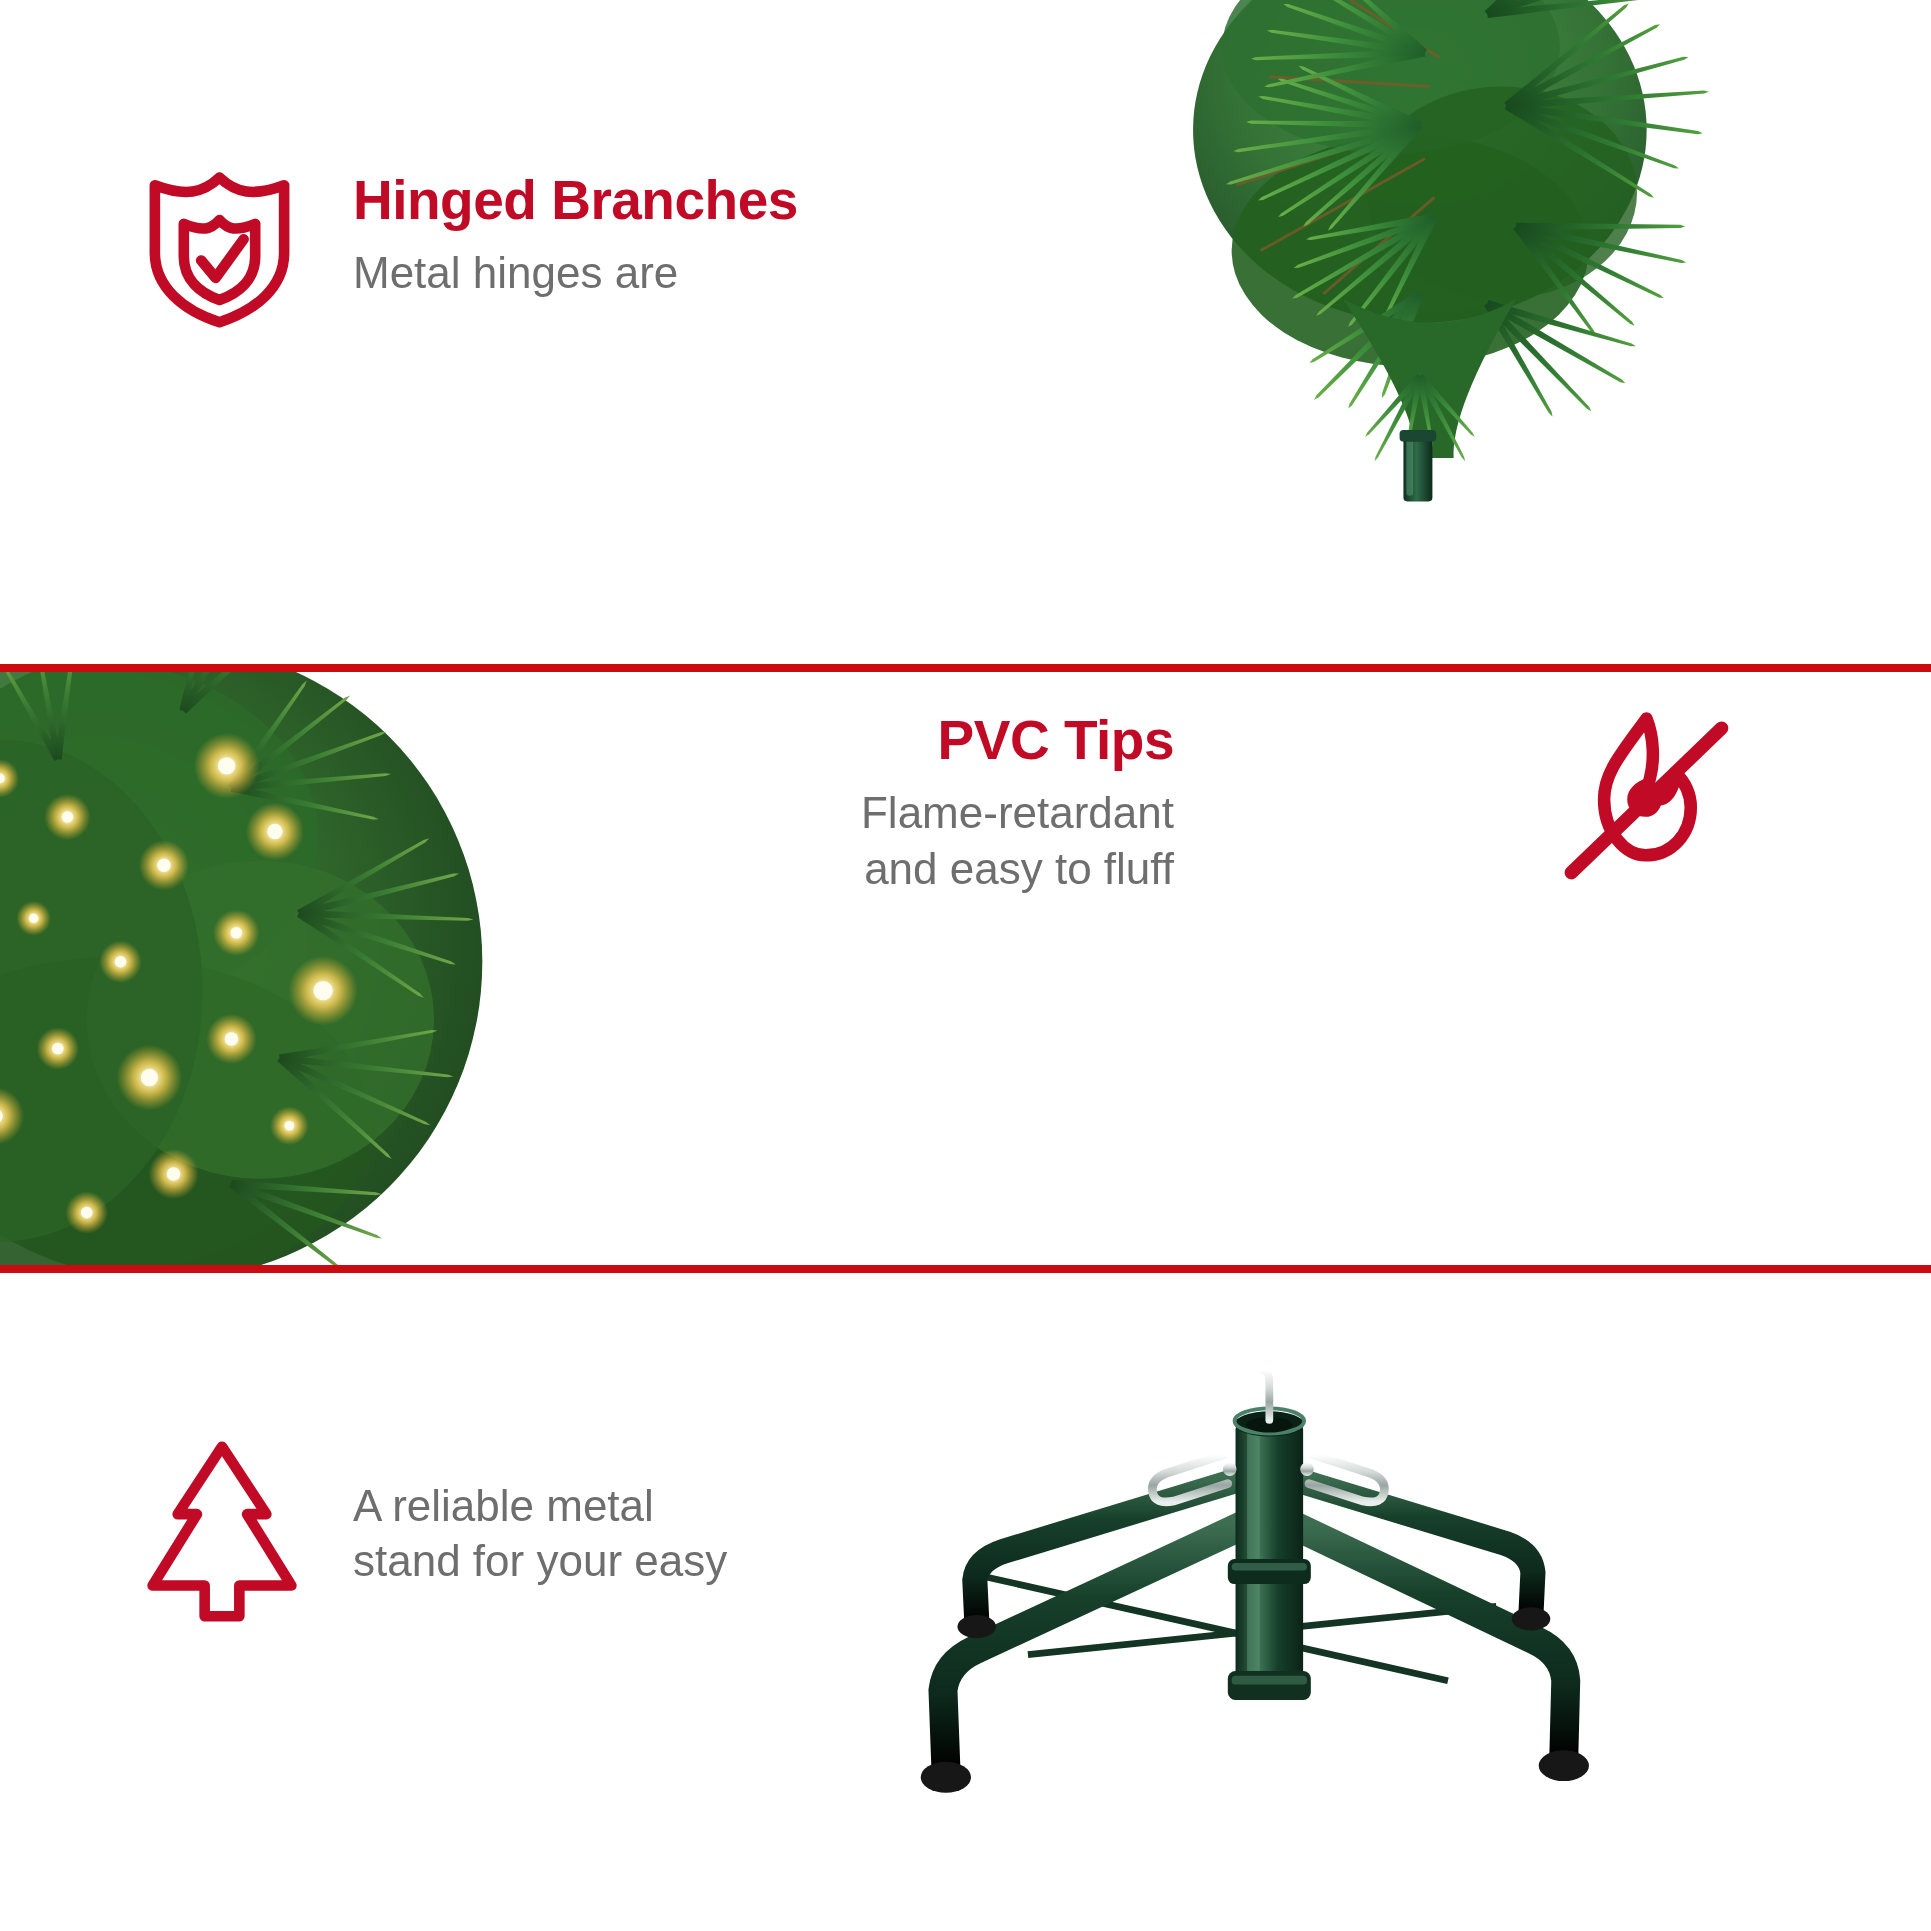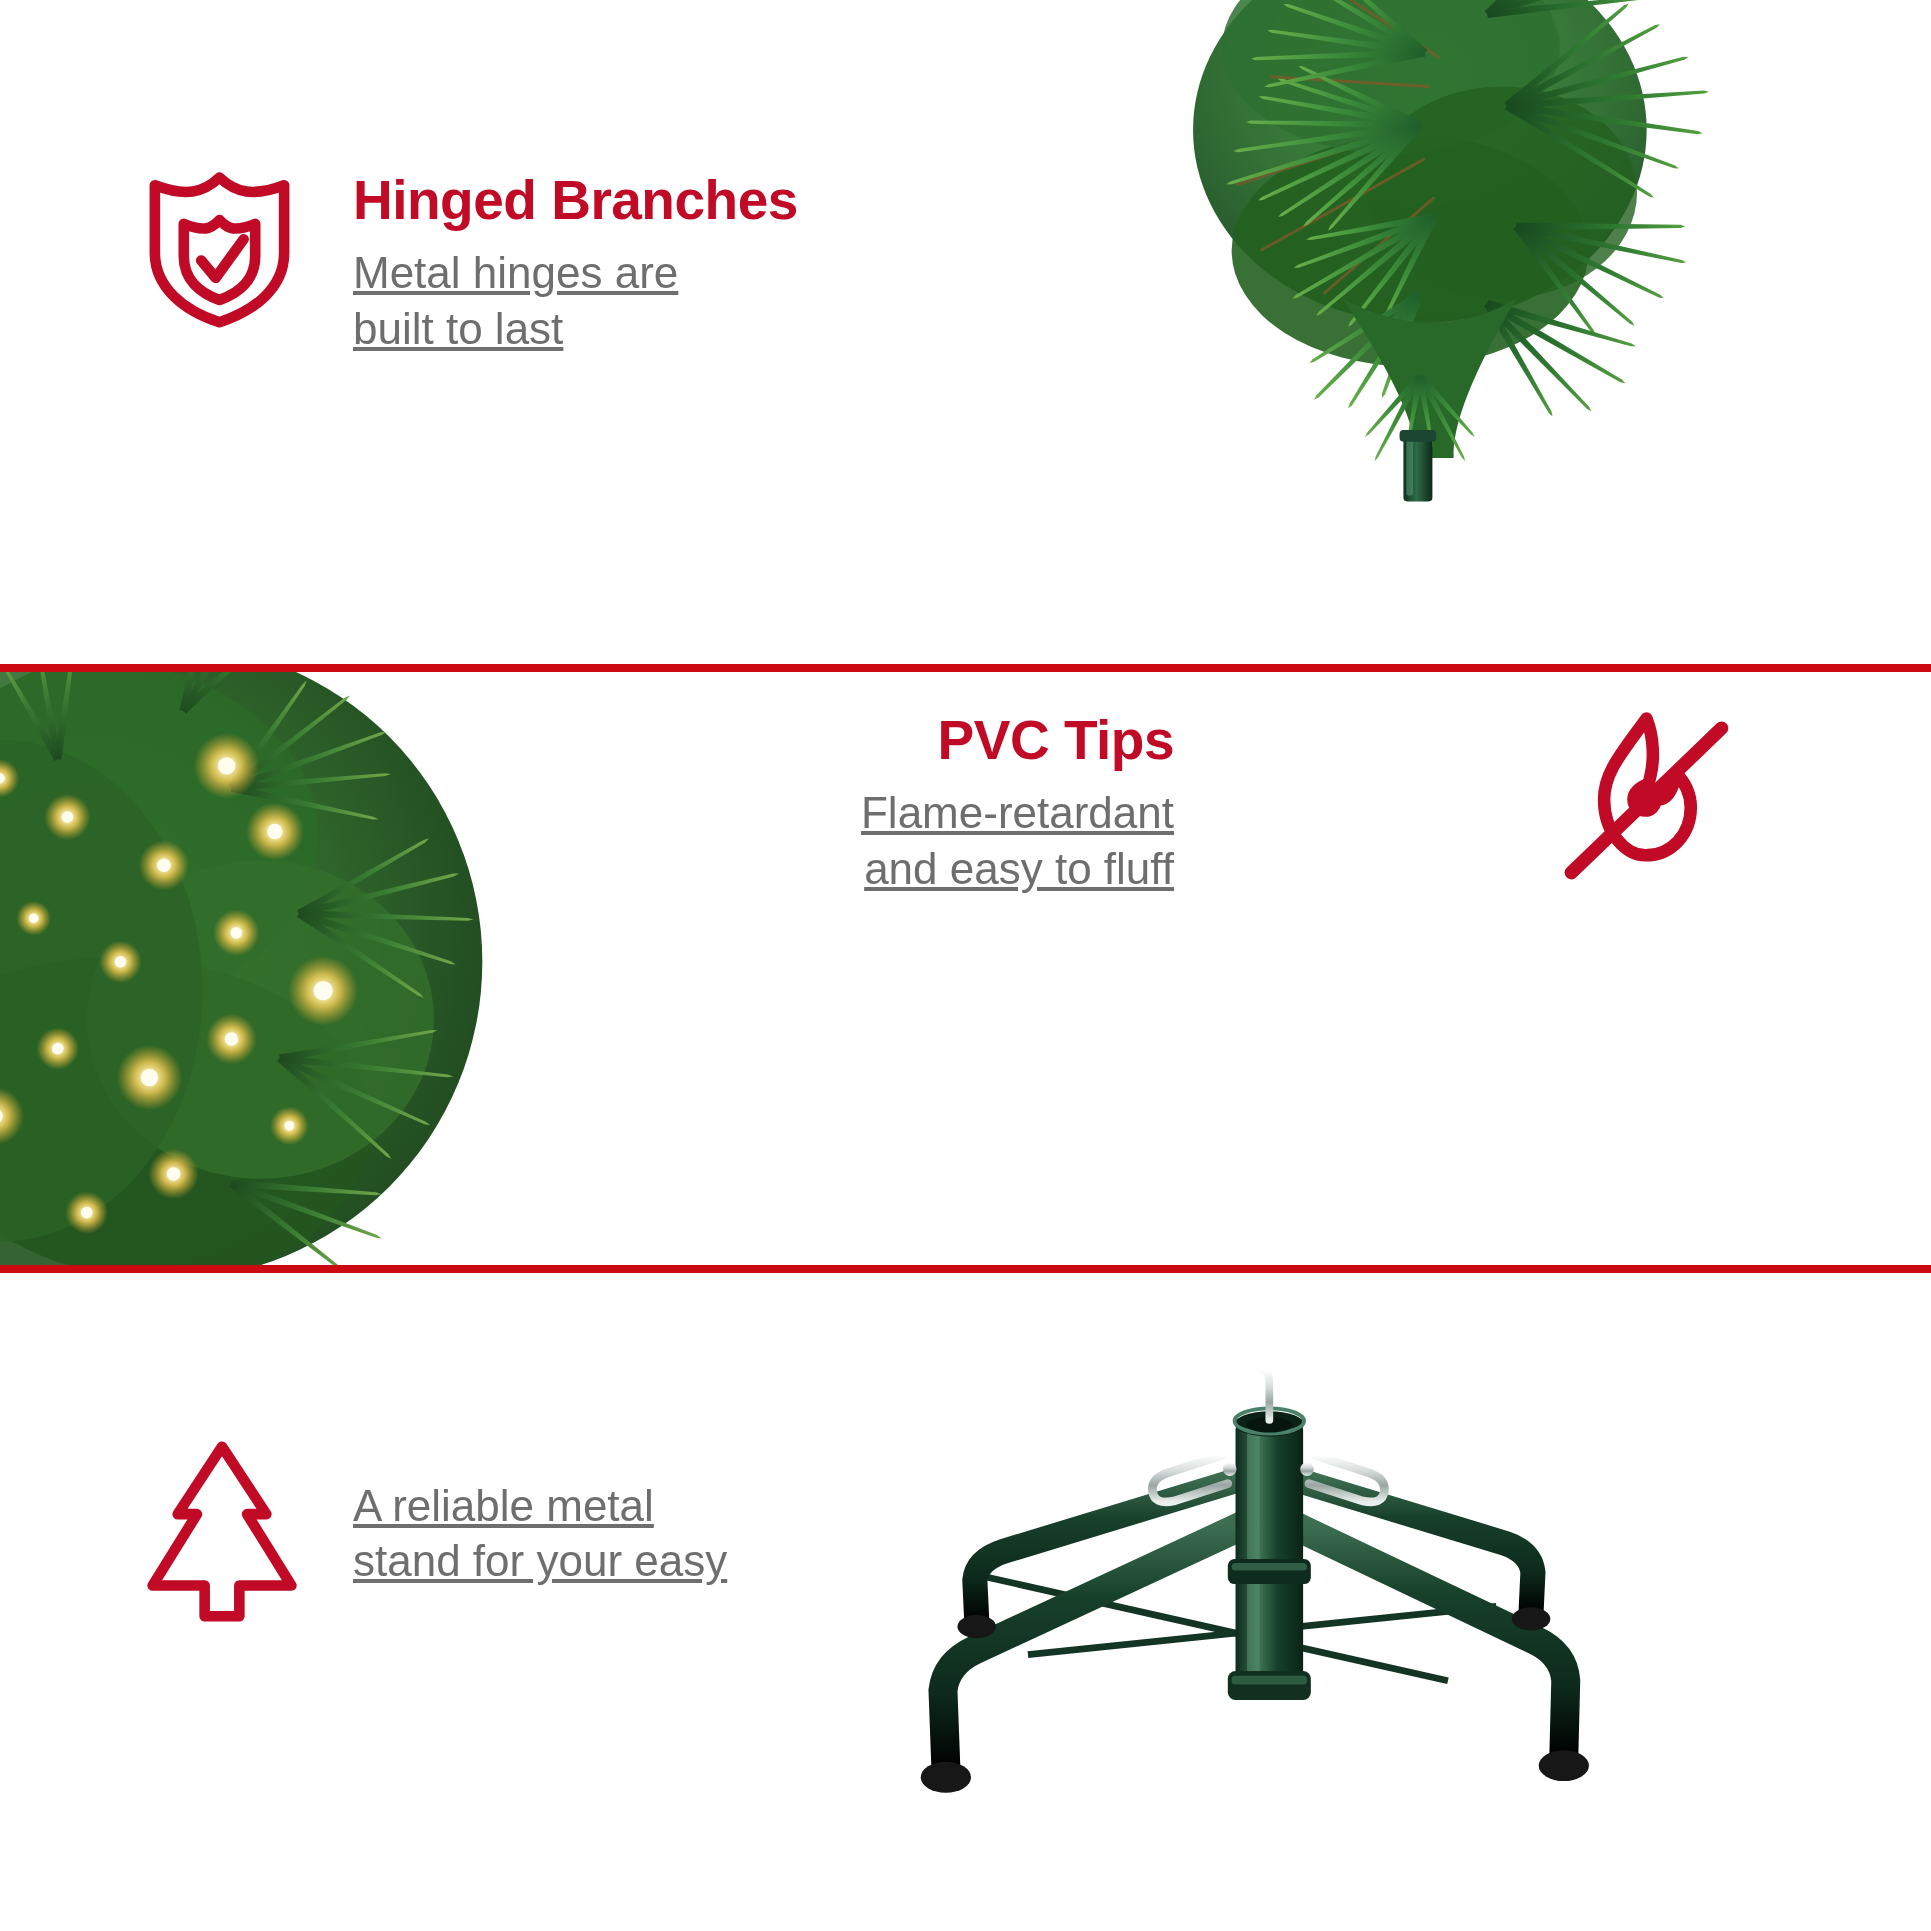--- a/index.html
+++ b/index.html
@@ -51,21 +51,20 @@
     line-height: 1.05;
     margin: 0 0 15.4px 0;
     white-space: nowrap;
   }
   .feature-desc {
     font-size: 44px;
     font-weight: 300;
     color: #6E6E6E;
     line-height: 1.26;
     margin: 0;
-    text-decoration: underline;
   }
   .feature-desc span { display: block; white-space: nowrap; }
 
   #text-hinged { left: 353px; top: 172px; text-align: left; }
   #text-pvc    { right: 757px; top: 661px; text-align: right; margin-top: 40px; }
   #text-sturdy { left: 353px; top: 1477px; text-align: left; }
 
   
   .icon-wrap { position: absolute; }
   #icon-shield { left: 143px; top: 164px;  width: 153px; height: 164px; }
@@ -364,21 +363,20 @@
                    C59 134 42 120 42 96 Z"></path>
           <path d="M60 100 L75 118 L104 78"></path>
         </g>
       </svg>
     </div>
 
     <div class="feature-text" id="text-hinged">
       <h2 class="feature-title">Hinged Branches</h2>
       <p class="feature-desc">
         <span>Metal hinges are</span>
-        <span>built to last</span>
       </p>
     </div>
   </div>
 
   <div class="divider" id="divider-1"></div>
 
   <div class="panel" id="panel-pvc">
 
     <div id="photo-tree-lit" style="left:-58px; top:0px; height:593px;">
       <svg viewBox="0 0 740 614" width="714" height="593">

